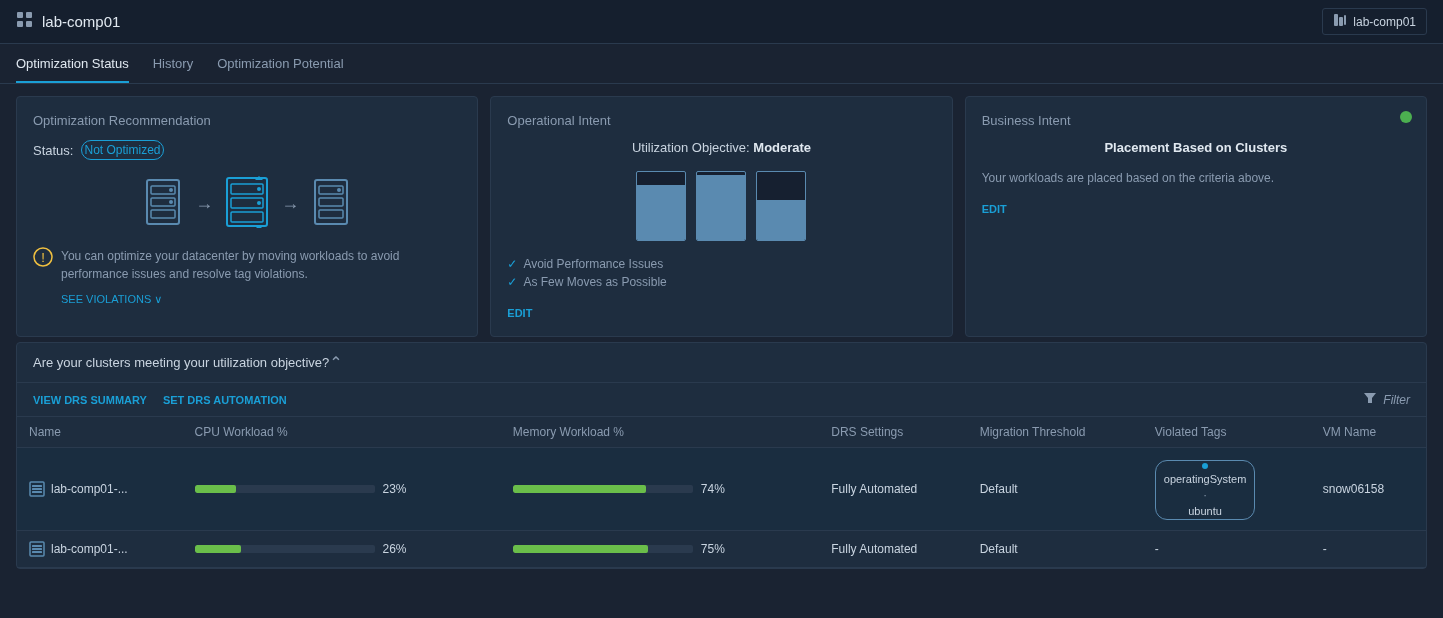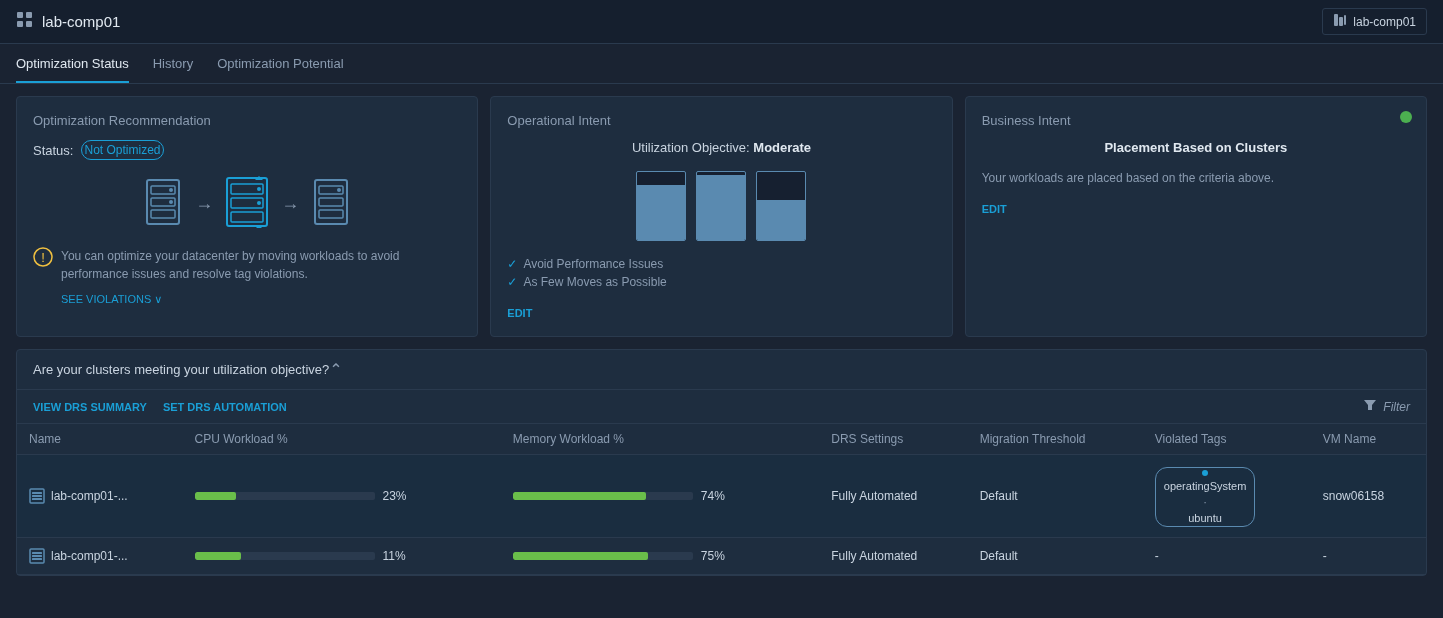--- a/index.html
+++ b/index.html
@@ -67,21 +67,21 @@
     }
     
     .main {
       padding: 12px 16px;
     }
     
     .cards-row {
       display: grid;
       grid-template-columns: 1fr 1fr 1fr;
       gap: 12px;
-      margin-bottom: 12px;
+      margin-bottom: 5px;
     }
     .card {
       background: #1e2d3f;
       border: 1px solid #2a3a4e;
       border-radius: 4px;
       padding: 16px;
     }
     .card-title {
       font-size: 13px;
       color: #8a9bb0;
@@ -591,21 +591,21 @@
                     <rect x="3" y="10" width="10" height="2" rx="0.5" fill="#5a8ab0"></rect>
                   </svg>
                   <span>lab-comp01-...</span>
                 </div>
               </td>
               <td>
                 <div class="progress-cell">
                   <div class="progress-bar-bg">
                     <div class="progress-bar-fill-green" style="width:26%"></div>
                   </div>
-                  <span>11%</span>
+                  <span>26%</span>
                 </div>
               </td>
               <td>
                 <div class="progress-cell">
                   <div class="progress-bar-bg">
                     <div class="progress-bar-fill-green" style="width:75%"></div>
                   </div>
                   <span>75%</span>
                 </div>
               </td>

